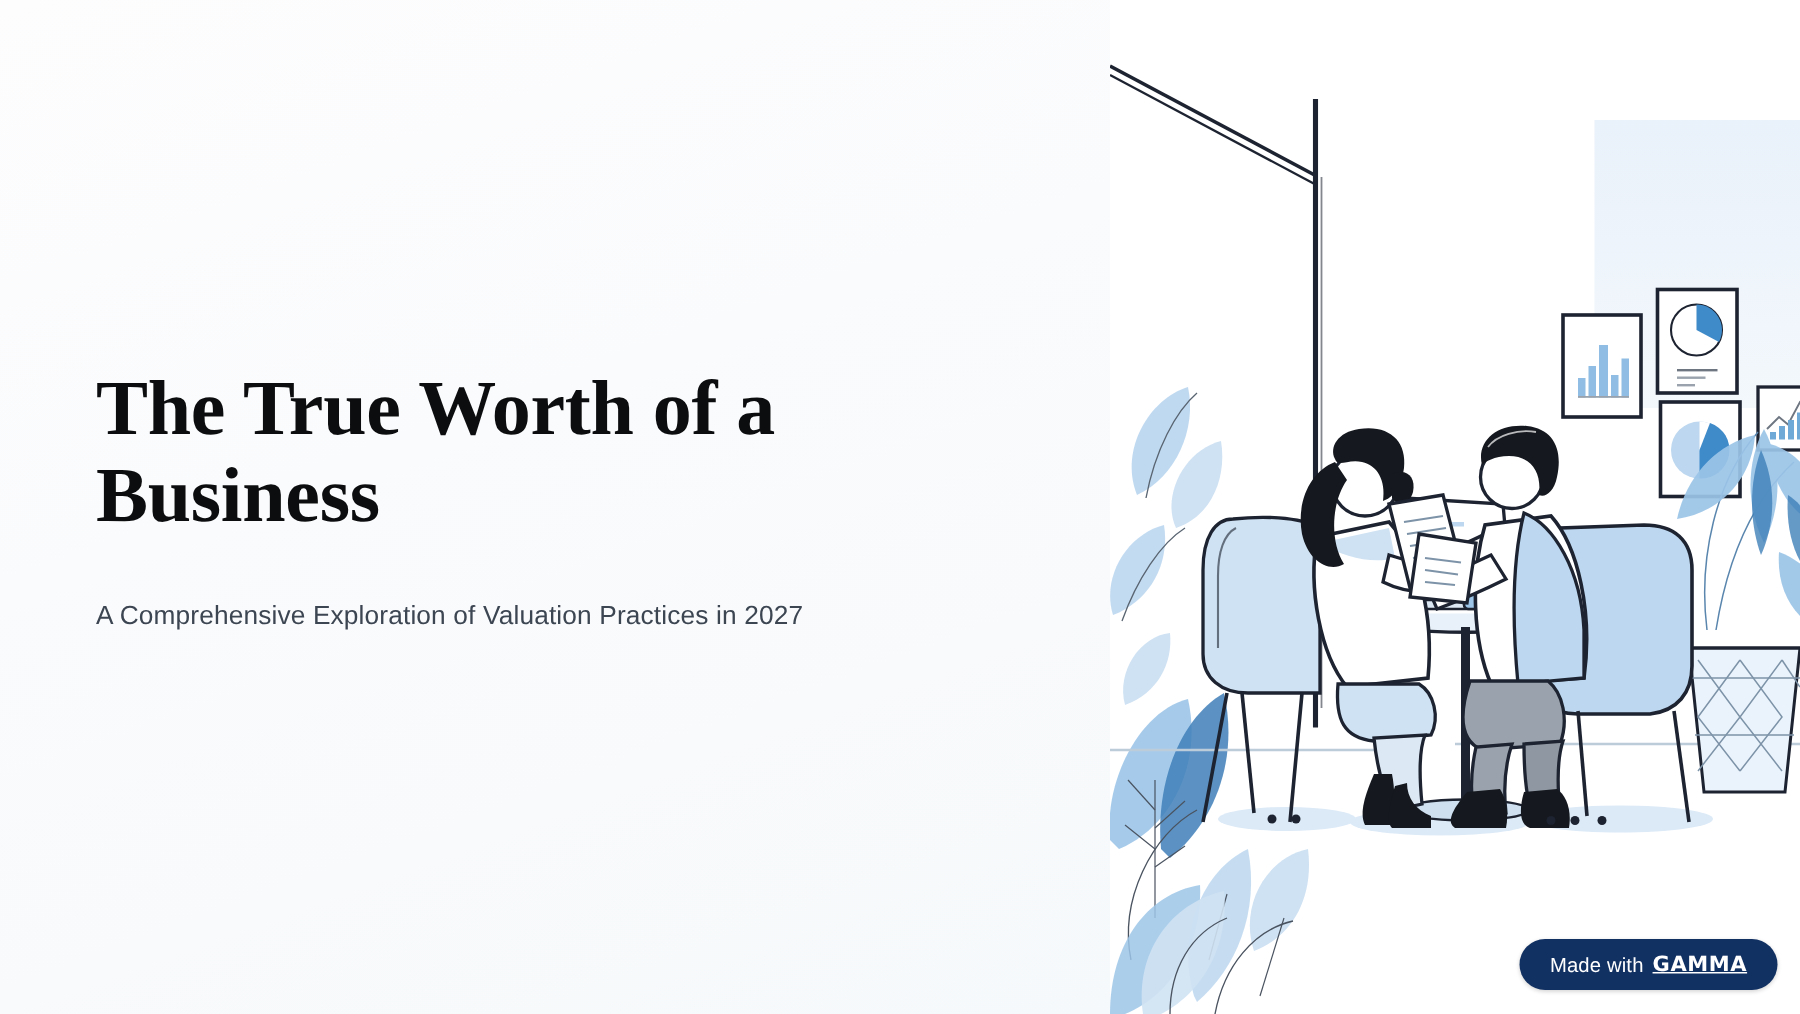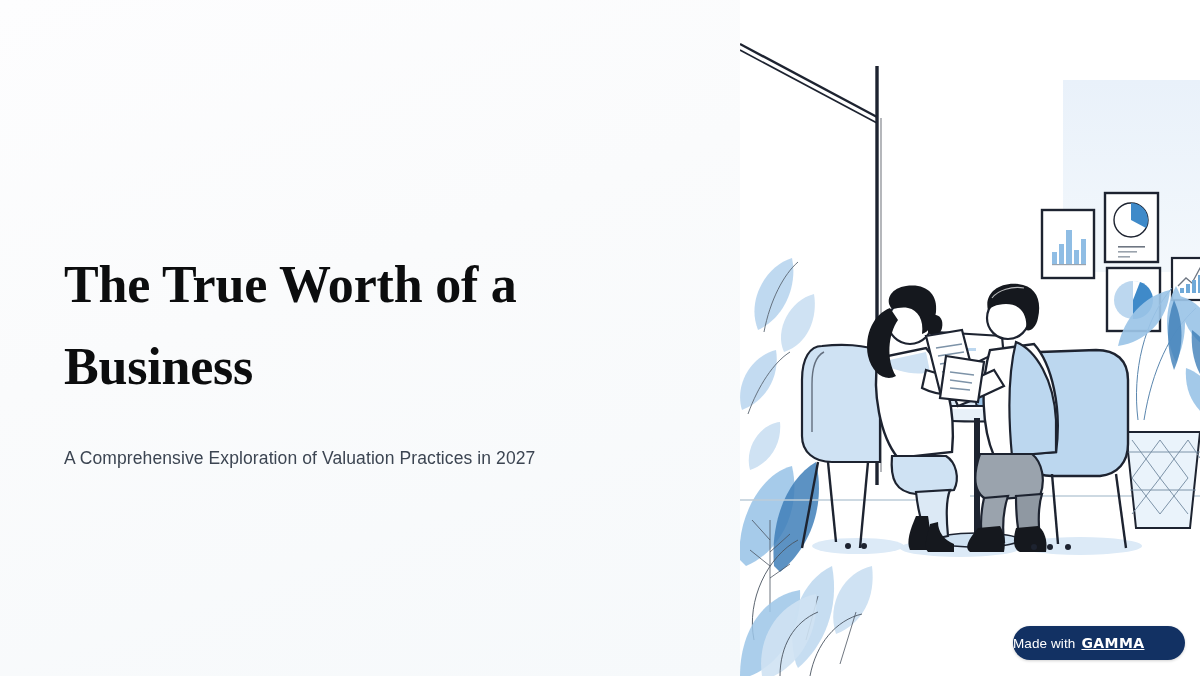--- a/index.html
+++ b/index.html
@@ -31,21 +31,21 @@
   #text-block {
     position: absolute;
     left: 64px;
     top: 244px;
     width: 560px;
   }
   #slide-title {
     font-family: "Liberation Serif", "DejaVu Serif", serif;
     font-weight: bold;
     font-size: 52px;
-    line-height: 82px;
+    line-height: 58px;
     letter-spacing: -0.2px;
     color: #0c0d0e;
     margin: 0;
     white-space: pre-line;
   }
   #slide-subtitle {
     margin: 0;
     margin-top: 38px;
     font-family: "Liberation Sans", sans-serif;
     font-size: 17.5px;
@@ -72,21 +72,21 @@
   #gamma-badge {
     position: absolute;
     left: 1013px;
     top: 626px;
     width: 172px;
     height: 34px;
     border-radius: 17px;
     background: #123163;
     display: flex;
     align-items: center;
-    justify-content: flex-start;
+    justify-content: center;
     gap: 6px;
     box-shadow: 0 1px 3px rgba(0,0,0,0.18);
     cursor: pointer;
   }
   #gamma-badge .made-with {
     color: #ffffff;
     font-family: "Liberation Sans", sans-serif;
     font-size: 13.5px;
     font-weight: normal;
     letter-spacing: 0.1px;

